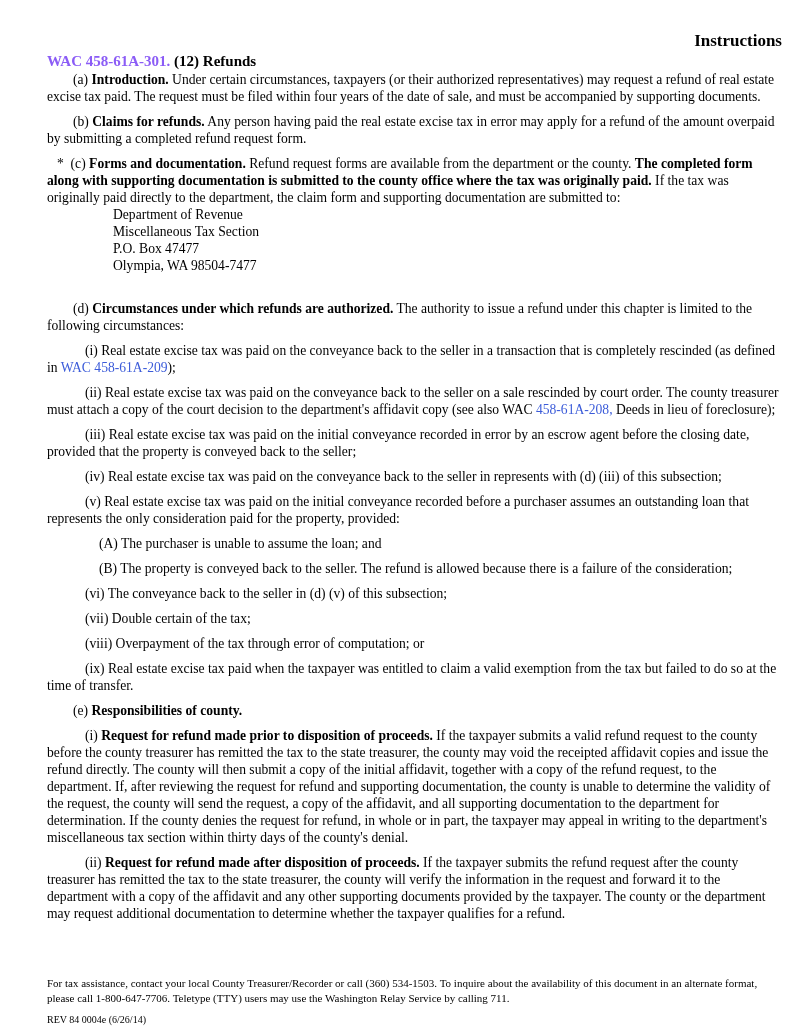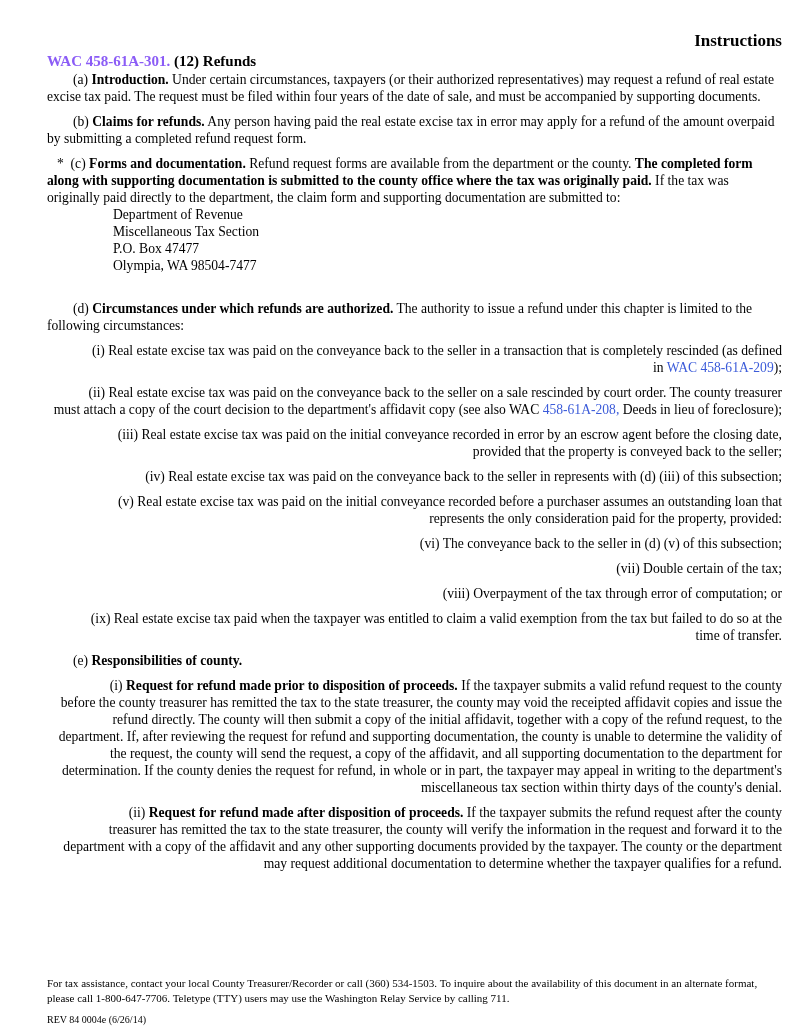--- a/index.html
+++ b/index.html
@@ -8,21 +8,21 @@
     font-family: "Liberation Serif", "DejaVu Serif", serif;
     color: #000; font-size: 13.6px; line-height: 17px;
   }
   .page { position: absolute; left: 47px; top: 30px; width: 735px; }
   h1 { text-align: right; font-size: 17px; font-weight: bold; margin: 0 0 0 0; line-height: 22px; }
   .heading { font-size: 15px; font-weight: bold; margin: 0; line-height: 19px; }
   .link { color: #3b5bd9; }
   .heading .link { color: #8b5cf6; }
   p { margin: 0 0 8px 0; }
   .ind1 { text-indent: 26px; }
-  .ind2 { text-indent: 38px; text-align: right; }
+  .ind2 { text-indent: 38px; }
   .ind3 { padding-left: 52px; }
   .ind-star { text-indent: 10px; }
   p.first { margin-bottom: 8px; }
   .address { padding-left: 66px; margin: 0 0 26px 0; }
   .address div { line-height: 17px; }
   b { font-weight: bold; }
   .footer { position: absolute; left: 47px; top: 956px; width: 735px;
     font-size: 11px; line-height: 15px; margin-top: 20px; }
   .footer p { margin: 0 0 6px 0; }
   .rev { font-size: 10px; }
@@ -63,20 +63,22 @@
     <span>(i) Real estate excise tax was paid on the conveyance back to the seller in a transaction that is completely rescinded (as defined in </span><span class="link">WAC 458-61A-209</span><span>);</span>
   </p>
 
   <p class="ind2">
     <span>(ii) Real estate excise tax was paid on the conveyance back to the seller on a sale rescinded by court order. The county treasurer must attach a copy of the court decision to the department's affidavit copy (see also WAC </span><span class="link">458-61A-208,</span><span> Deeds in lieu of foreclosure);</span>
   </p>
 
   <p class="ind2">(iii) Real estate excise tax was paid on the initial conveyance recorded in error by an escrow agent before the closing date, provided that the property is conveyed back to the seller;</p>
   <p class="ind2">(iv) Real estate excise tax was paid on the conveyance back to the seller in represents with (d) (iii) of this subsection;</p>
   <p class="ind2">(v) Real estate excise tax was paid on the initial conveyance recorded before a purchaser assumes an outstanding loan that represents the only consideration paid for the property, provided:</p>
+  <p class="ind3">(A) The purchaser is unable to assume the loan; and</p>
+  <p class="ind3">(B) The property is conveyed back to the seller. The refund is allowed because there is a failure of the consideration;</p>
   <p class="ind2">(vi) The conveyance back to the seller in (d) (v) of this subsection;</p>
   <p class="ind2">(vii) Double certain of the tax;</p>
   <p class="ind2">(viii) Overpayment of the tax through error of computation; or</p>
   <p class="ind2">(ix) Real estate excise tax paid when the taxpayer was entitled to claim a valid exemption from the tax but failed to do so at the time of transfer.</p>
 
   <p class="ind1">
     <span>(e) </span><b>Responsibilities of county.</b>
   </p>
 
   <p class="ind2">

